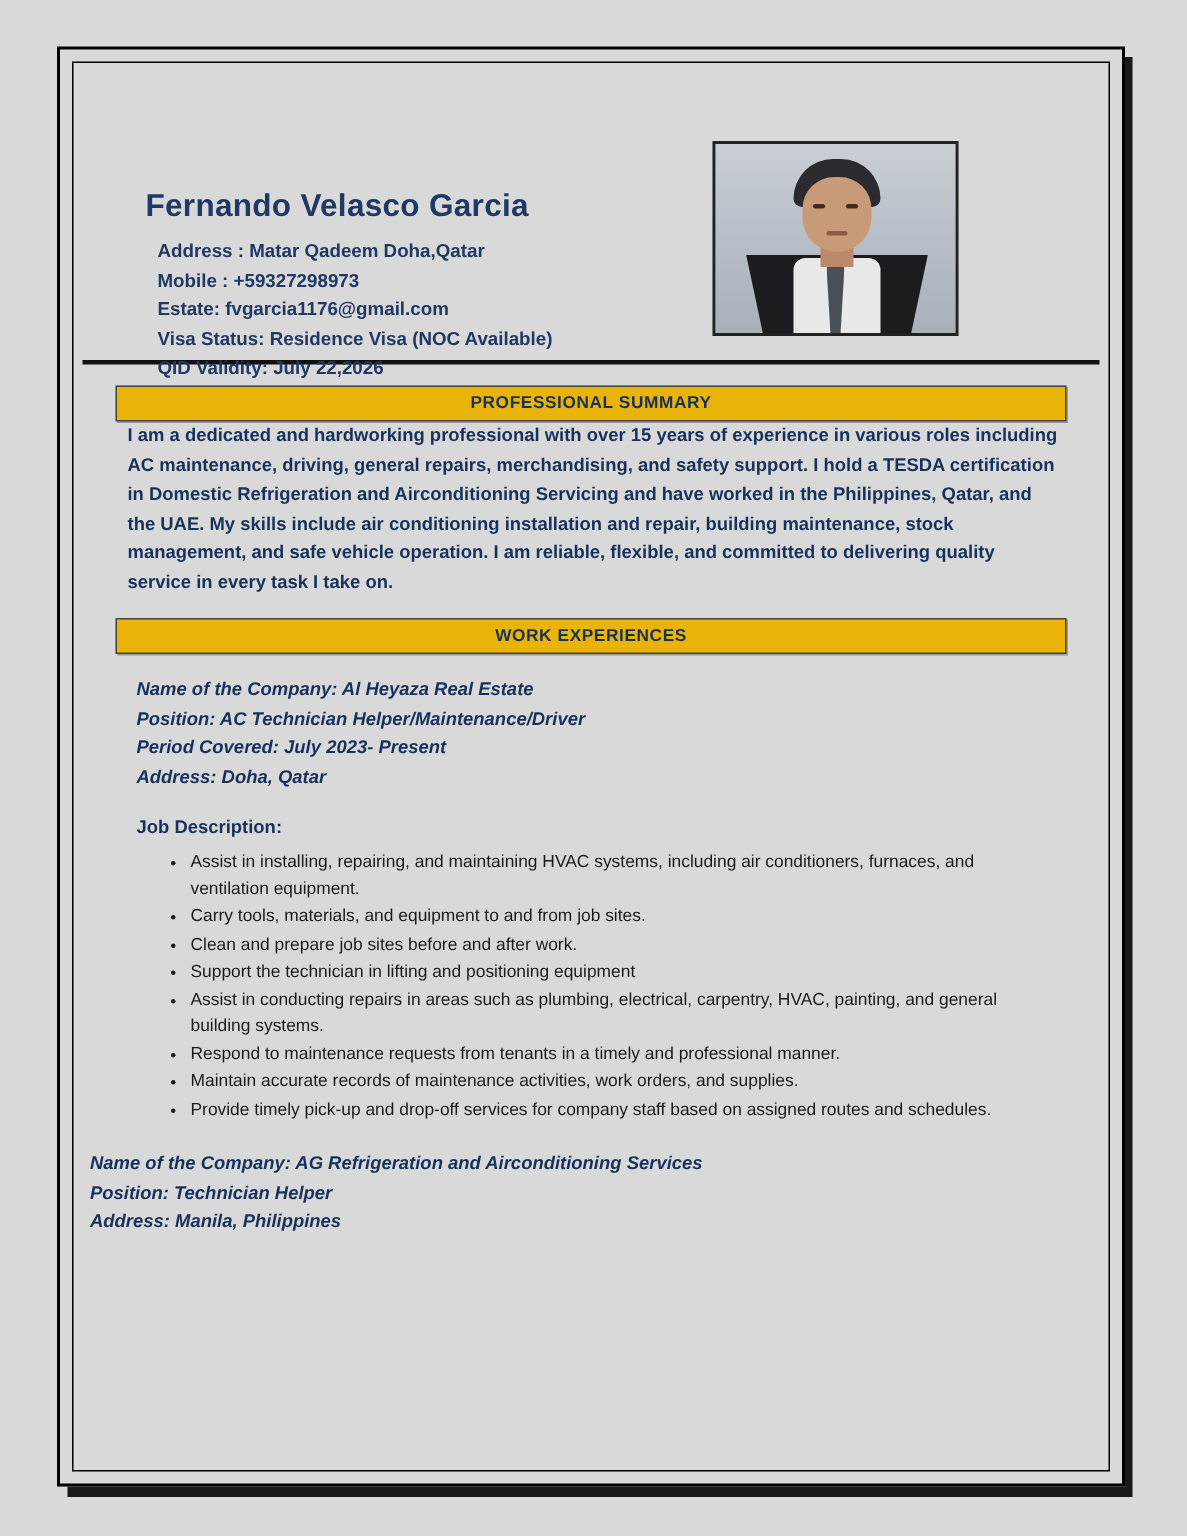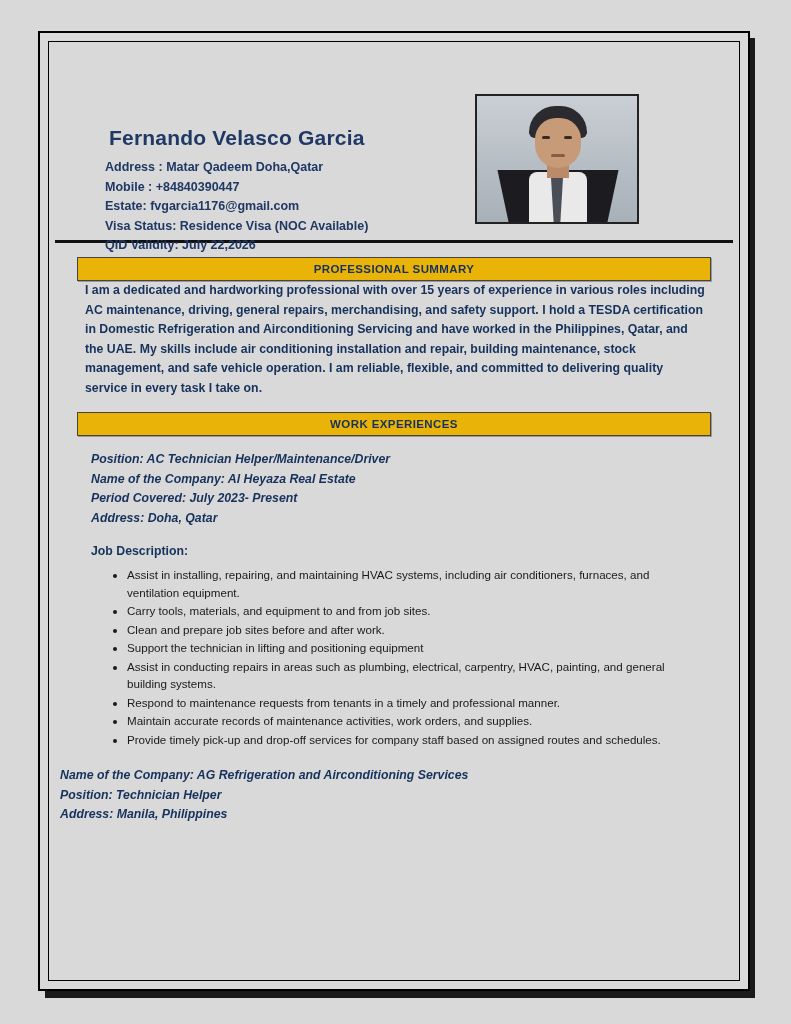--- a/index.html
+++ b/index.html
@@ -54,21 +54,21 @@
   }
   
   .header {
     position: relative;
     height: 198px;
     border-bottom: 3px solid #111;
     margin: 0 6px;
   }
   .name {
     position: absolute;
-    left: 54px;
+    left: 42px;
     top: 84px;
     font-size: 21px;
     font-weight: bold;
     color: #1f3864;
     letter-spacing: 0.2px;
   }
   .contact-lines {
     position: absolute;
     left: 50px;
     top: 116px;
@@ -210,21 +210,21 @@
 <div id="page">
   <div class="shadow-frame"></div>
   <div class="outer-frame">
     <div class="inner-frame">
       <div class="content">
 
         <div class="header">
           <div class="name">Fernando Velasco Garcia</div>
           <div class="contact-lines">
             <div>Address : Matar Qadeem Doha,Qatar</div>
-            <div>Mobile  : +84840390447</div>
+            <div>Mobile  : +59327298973</div>
             <div>Estate:  fvgarcia1176@gmail.com</div>
             <div>Visa Status: Residence Visa (NOC Available)</div>
             <div>QID Validity: July 22,2026</div>
           </div>
           <div class="photo-box">
             <div class="photo-inner">
               <div class="p-suitL"></div>
               <div class="p-suitR"></div>
               <div class="p-shirt"></div>
               <div class="p-tie"></div>
@@ -237,22 +237,22 @@
             </div>
           </div>
         </div>
 
         <div class="section-bar">PROFESSIONAL SUMMARY</div>
         <div class="summary-text">I am a dedicated and hardworking professional with over 15 years of experience in various roles including AC maintenance, driving, general repairs, merchandising, and safety support. I hold a TESDA certification in Domestic Refrigeration and Airconditioning Servicing and have worked in the Philippines, Qatar, and the UAE. My skills include air conditioning installation and repair, building maintenance, stock management, and safe vehicle operation. I am reliable, flexible, and committed to delivering quality service in every task I take on.</div>
 
         <div class="section-bar">WORK EXPERIENCES</div>
 
         <div class="job-block">
+          <div>Name of the Company: Al Heyaza Real Estate</div>
           <div>Position: AC Technician Helper/Maintenance/Driver</div>
-          <div>Name of the Company: Al Heyaza Real Estate</div>
           <div>Period Covered: July 2023- Present</div>
           <div>Address: Doha, Qatar</div>
         </div>
 
         <div class="job-desc-label">Job Description:</div>
 
         <ul class="duties">
           <li>Assist in installing, repairing, and maintaining HVAC systems, including air conditioners, furnaces, and ventilation equipment.</li>
           <li>Carry tools, materials, and equipment to and from job sites.</li>
           <li>Clean and prepare job sites before and after work.</li>

